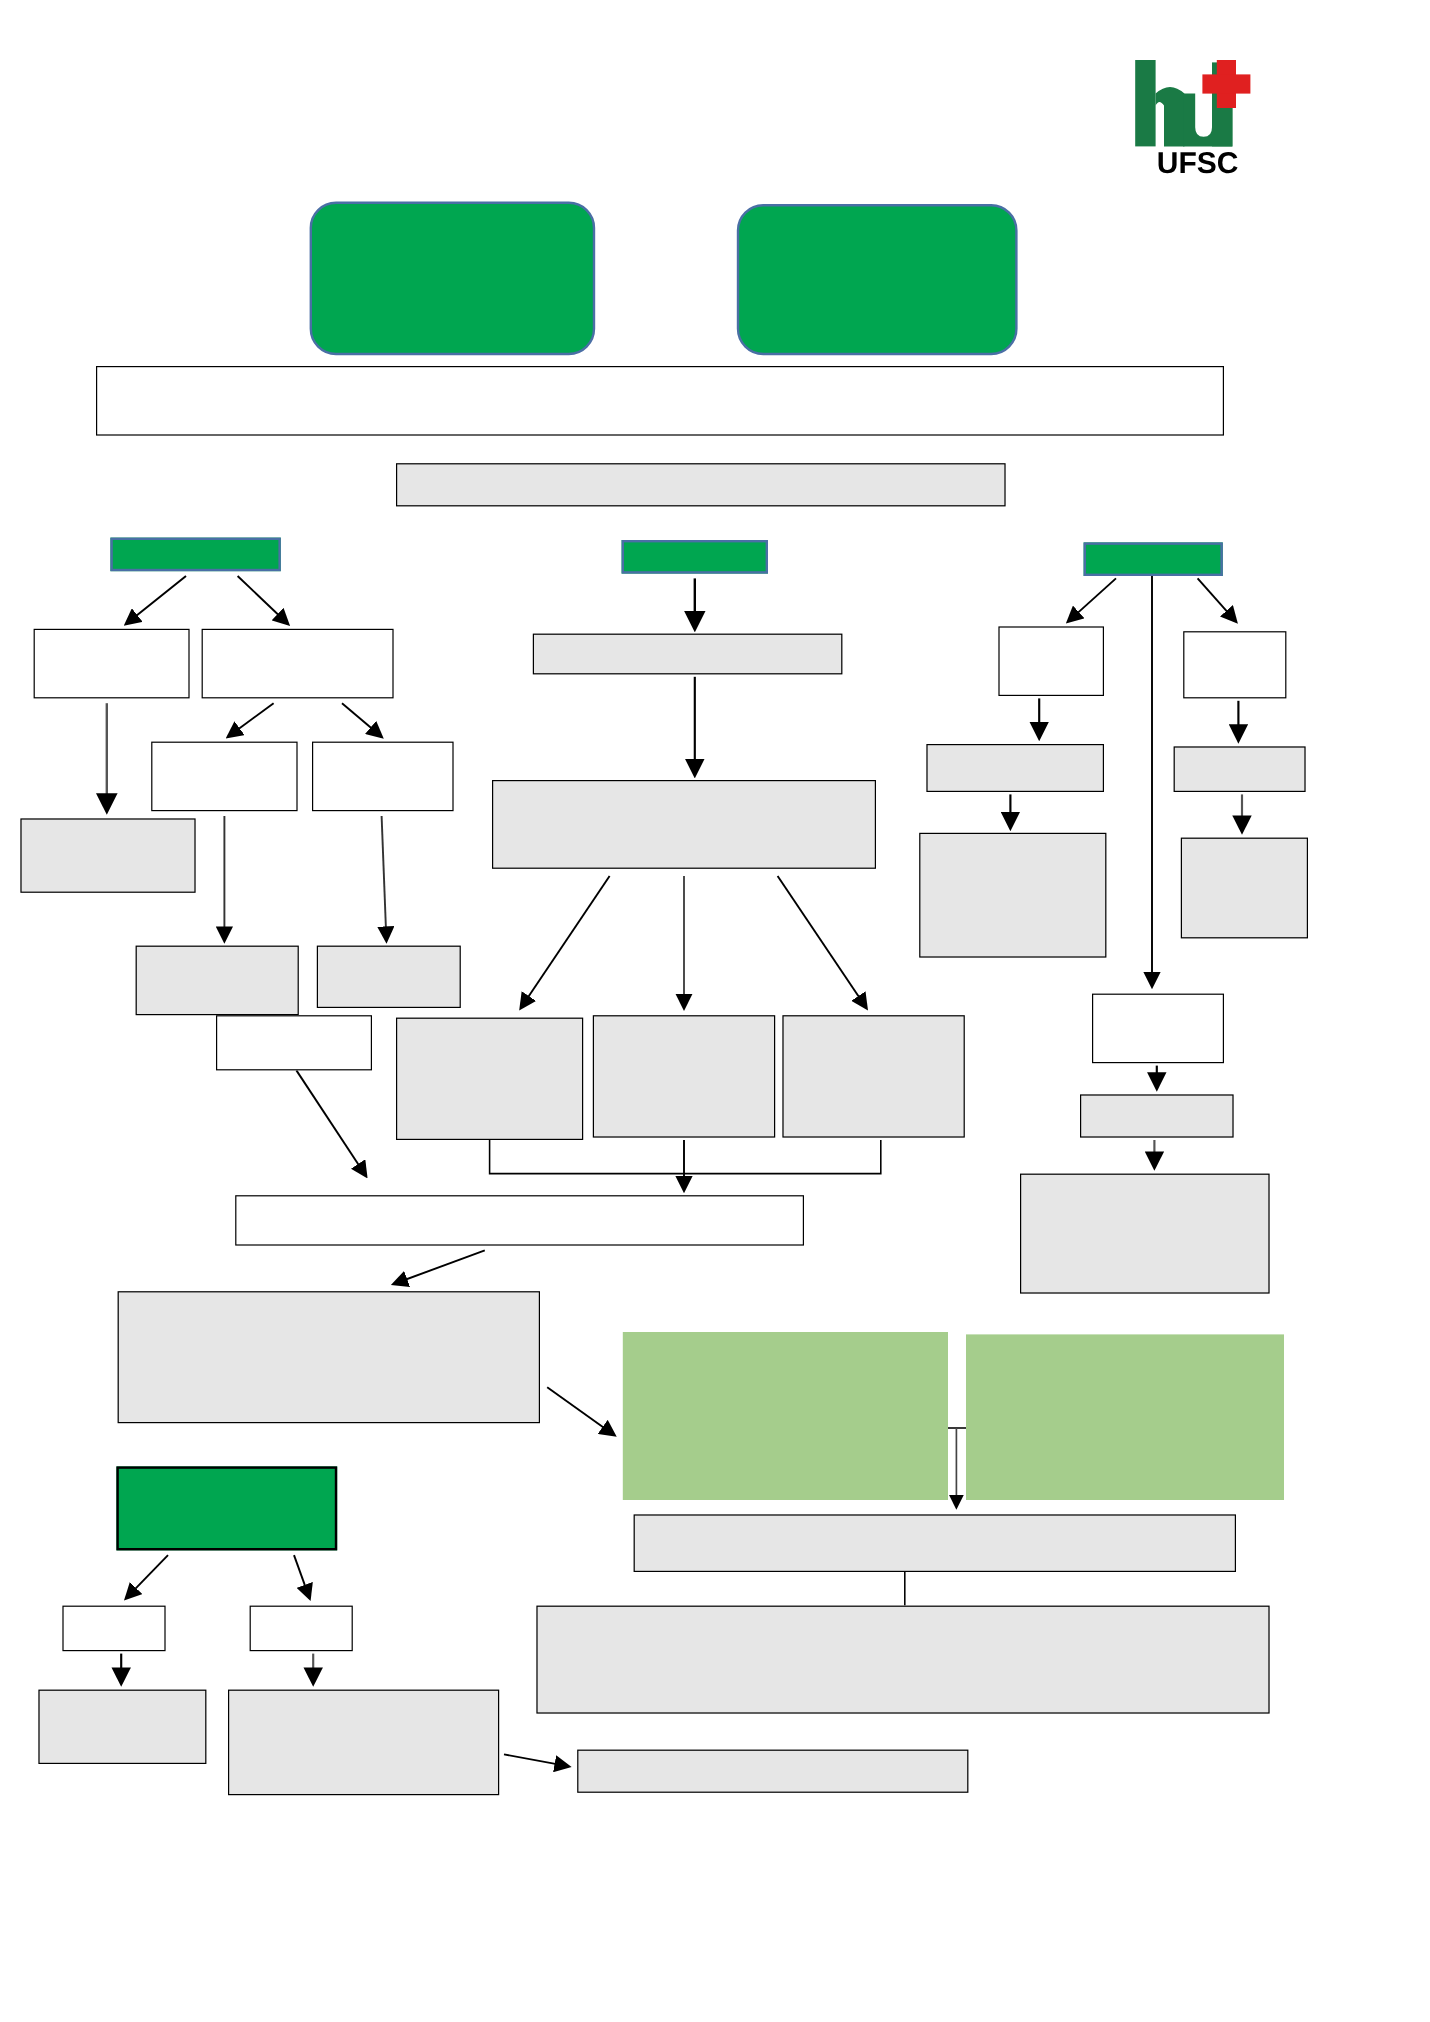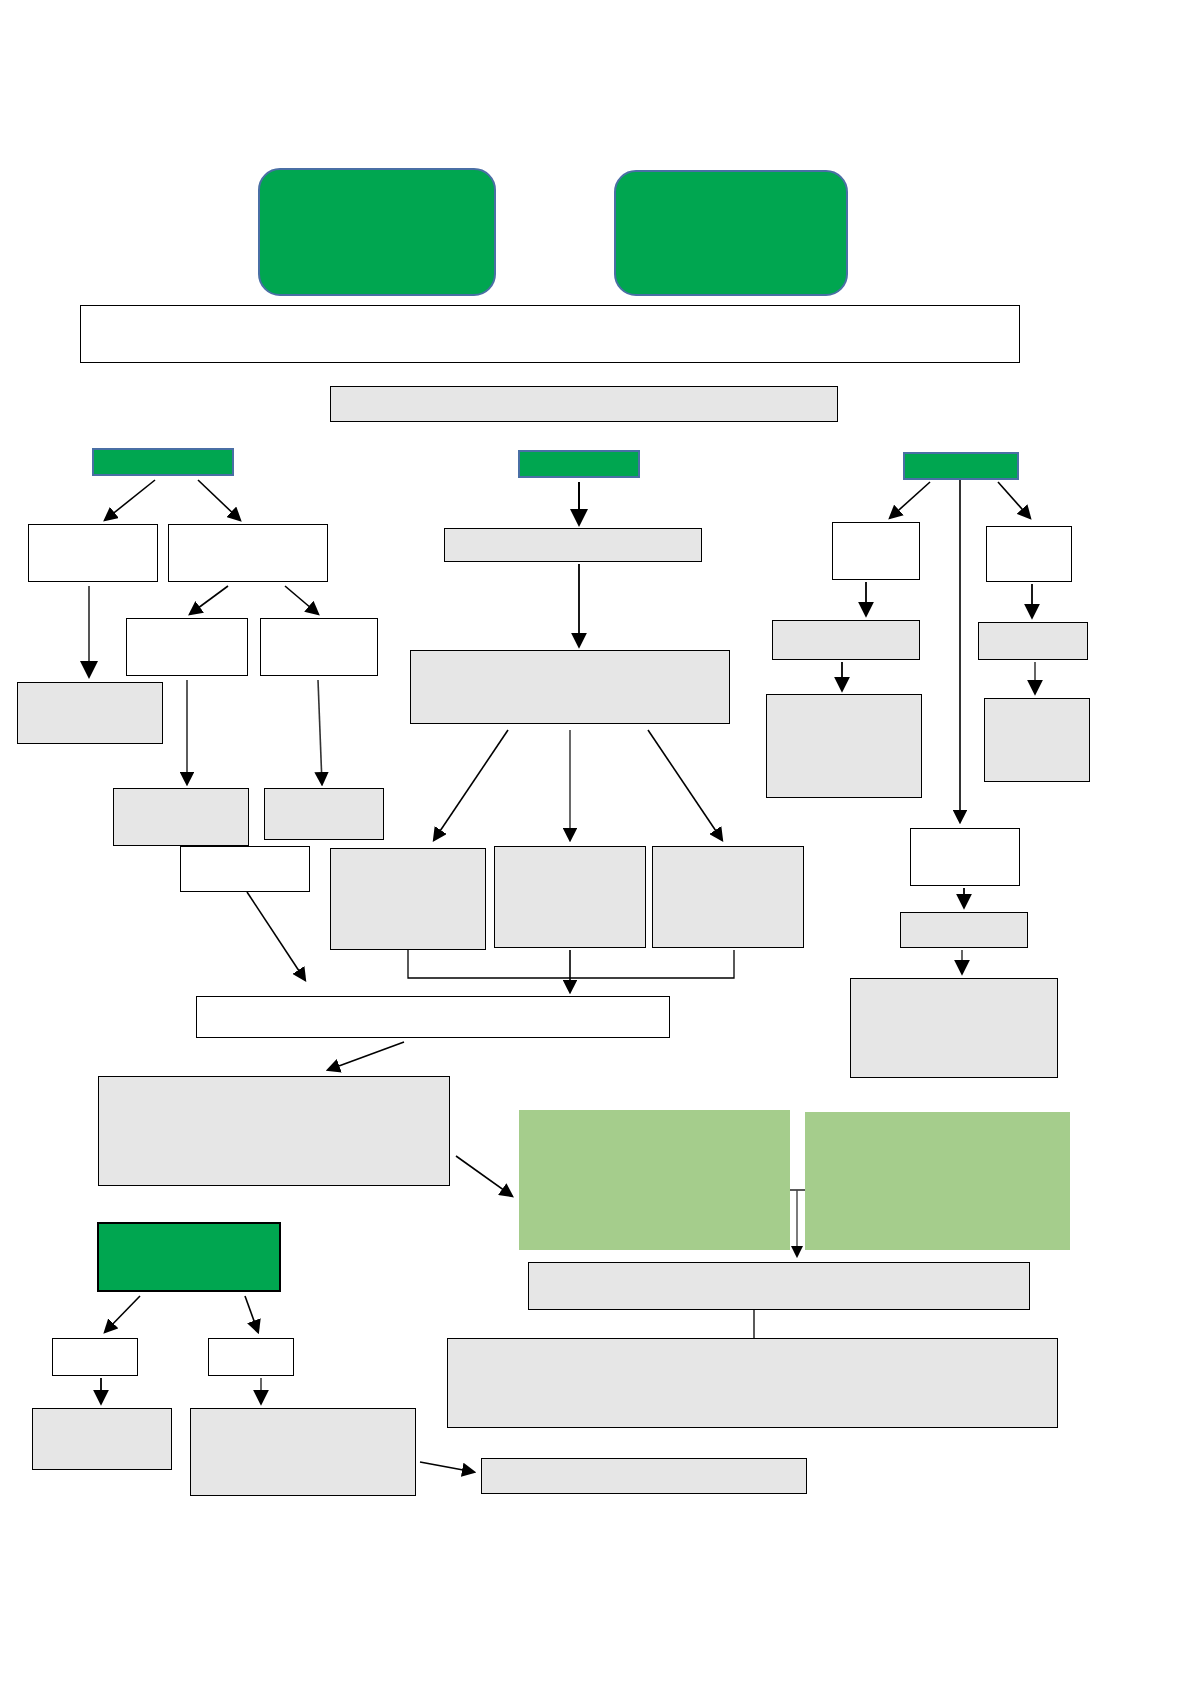--- a/index.html
+++ b/index.html
@@ -88,20 +88,41 @@
     width: 1192px;
     height: 1685px;
     pointer-events: none;
   }
 </style>
 </head>
 <body>
 
 <div id="page">
 
+  <div id="logo">
+    <svg width="120" height="100" viewBox="0 0 120 100" xmlns="http://www.w3.org/2000/svg">
+
+      <g>
+        <rect x="8" y="2" width="17" height="72" fill="#1a7a45"></rect>
+        <path d="M25 30 q12 -11 24 0 v44 h-17 v-34 q-4 -6 -7 0 z" fill="#1a7a45"></path>
+      </g>
+
+      <g>
+        <path d="M58 30 v28 q0 8 7 8 q7 0 7 -8 v-28 h17 v44 h-41 v-44 z" fill="#1a7a45"></path>
+        <rect x="72" y="4" width="17" height="70" fill="#1a7a45"></rect>
+      </g>
+
+      <g>
+        <rect x="76" y="2" width="16" height="40" fill="#e02020"></rect>
+        <rect x="64" y="14" width="40" height="16" fill="#e02020"></rect>
+      </g>
+
+      <text x="60" y="96" text-anchor="middle" font-family="Liberation Sans, sans-serif" font-size="25" font-weight="bold" fill="#000000">UFSC</text>
+    </svg>
+  </div>
 
   <svg id="edges" viewBox="0 0 1192 1685">
     <defs>
       <marker id="ah" markerWidth="9" markerHeight="9" refX="7.5" refY="4.5" orient="auto" markerUnits="strokeWidth">
         <path d="M0,0 L9,4.5 L0,9 z" fill="#000000"></path>
       </marker>
       <marker id="ahg" markerWidth="9" markerHeight="9" refX="7.5" refY="4.5" orient="auto" markerUnits="strokeWidth">
         <path d="M0,0 L9,4.5 L0,9 z" fill="#3a3a3a"></path>
       </marker>
     </defs>

